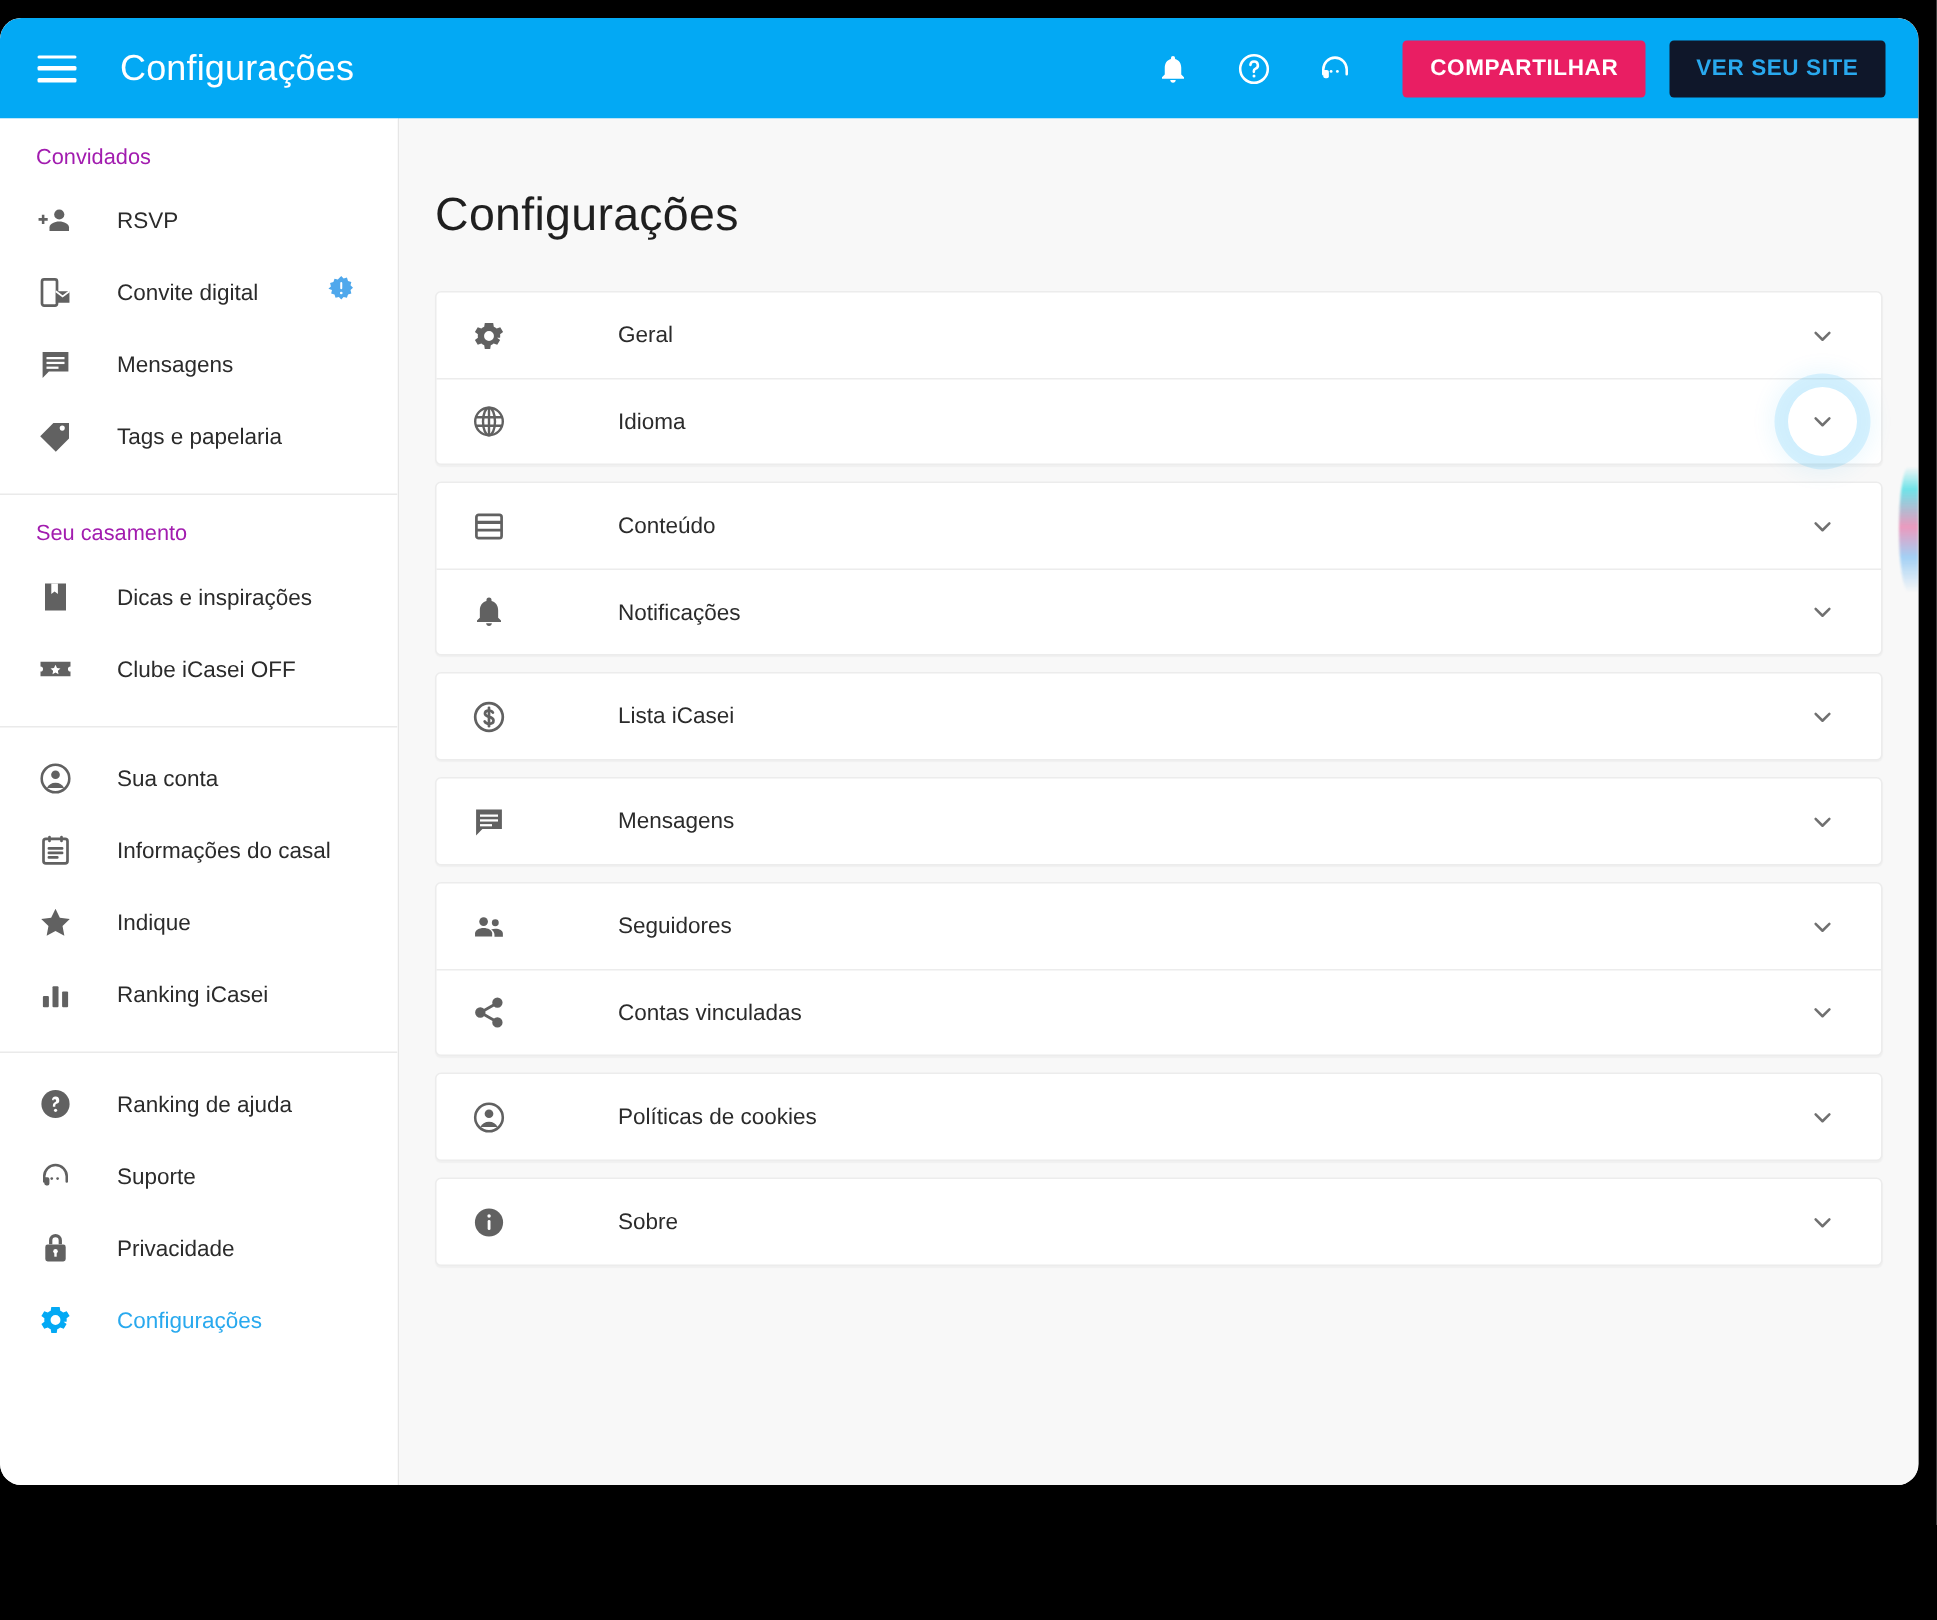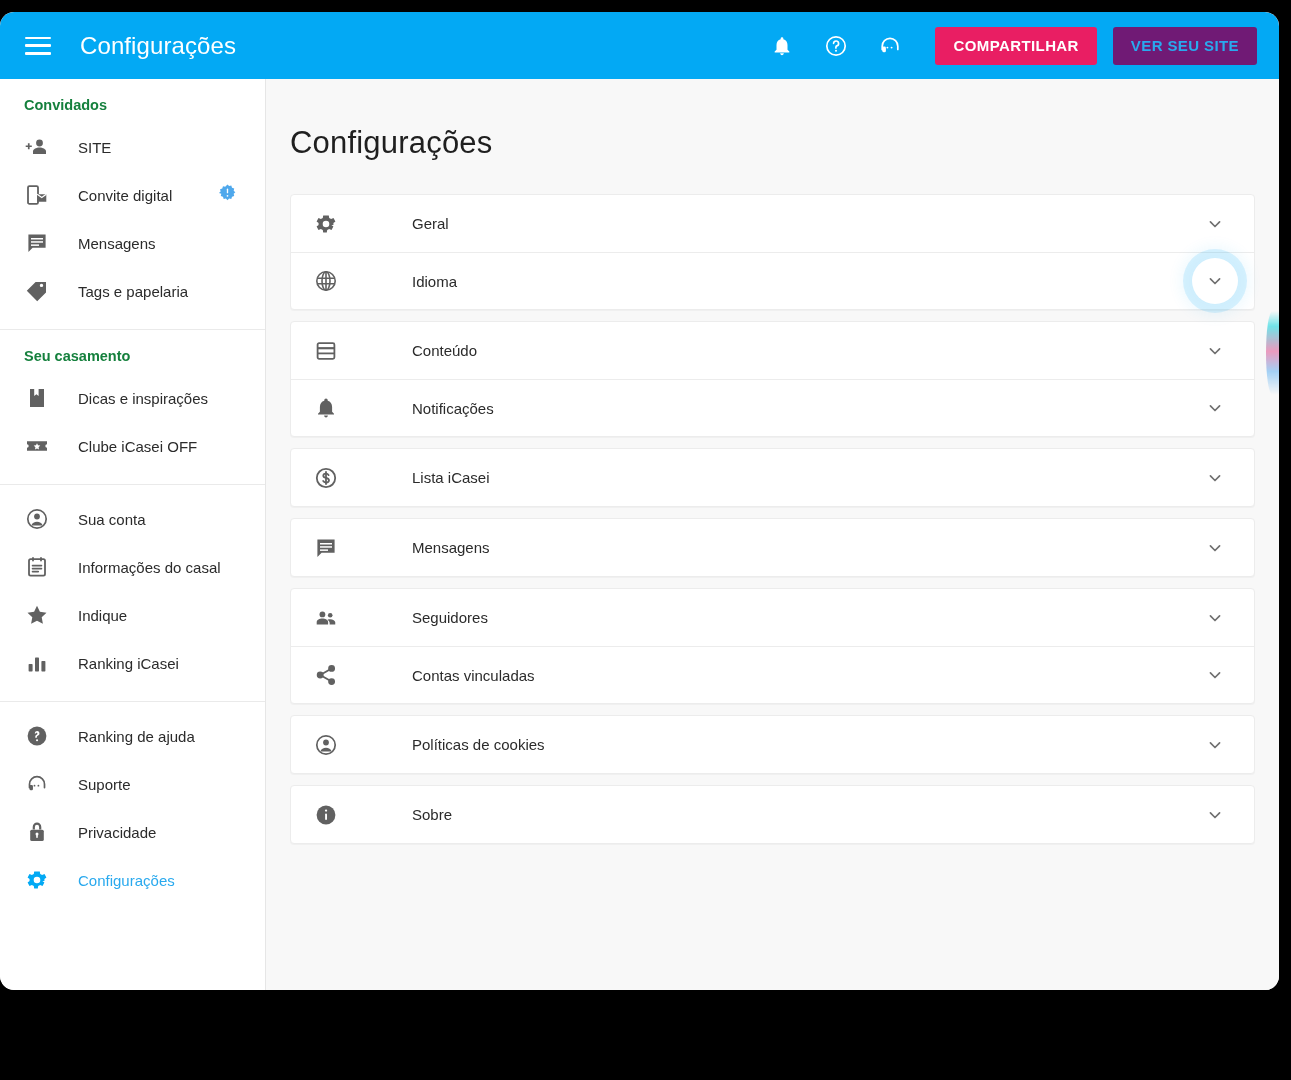--- a/index.html
+++ b/index.html
@@ -49,42 +49,41 @@
   }
   .tb-icon svg { display:block; }
   .btn-share {
     background: #e91e63; color: #fff;
     font-size: 15px; font-weight: 700; letter-spacing: .4px;
     padding: 0 18px; height: 38px; line-height: 38px;
     border: none; border-radius: 3px; margin-left: 18px; cursor: pointer;
     font-family: "Liberation Sans", sans-serif;
   }
   .btn-site {
-    background: #701a75; color: #29a9ee;
+    background: #0f172a; color: #29a9ee;
     font-size: 15px; font-weight: 700; letter-spacing: .4px;
     padding: 0 18px; height: 38px; line-height: 38px;
     border: none; border-radius: 3px; margin-left: 16px; cursor: pointer;
     font-family: "Liberation Sans", sans-serif;
   }
 
   
   #sidebar {
     position: absolute; left: 0; top: 67px;
     width: 266px; height: 911px;
     background: #ffffff;
     border-right: 1px solid #e6e6e6;
     border-radius: 0 0 0 14px;
     overflow: hidden;
   }
   .side-group { border-bottom: 1px solid #eaeaea; padding: 0 0 14px 0; }
   .side-group.last { border-bottom: none; }
   .side-heading {
-    color: #15803d; font-size: 14.5px;
+    color: #a21caf; font-size: 14.5px;
     padding: 18px 0 10px 24px;
-    font-weight: bold;
   }
   .side-item {
     display: flex; align-items: center;
     height: 48px; padding-left: 24px; cursor: pointer; position: relative;
   }
   .side-ico {
     width: 26px; height: 26px;
     display:flex; align-items:center; justify-content:center;
     color: #616161; flex: none;
   }
@@ -206,21 +205,21 @@
       <div class="side-group">
         <div class="side-heading">Convidados</div>
         <div class="side-item">
           <span class="side-ico">
             <svg width="24" height="24" viewBox="0 0 24 24" fill="currentColor">
               <circle cx="14.5" cy="8" r="3.4"></circle>
               <path d="M14.5 12.6c-3.2 0-6.5 1.6-6.5 3.9V19h13v-2.5c0-2.3-3.3-3.9-6.5-3.9z"></path>
               <path d="M4.6 8.2h-1.7v2.2H.7v1.7h2.2v2.2h1.7v-2.2h2.2v-1.7H4.6z"></path>
             </svg>
           </span>
-          <span class="side-label">SITE</span>
+          <span class="side-label">RSVP</span>
         </div>
         <div class="side-item">
           <span class="side-ico">
             <svg width="24" height="24" viewBox="0 0 24 24" fill="none" stroke="currentColor" stroke-width="1.8">
               <rect x="3" y="3.2" width="10" height="17.6" rx="1.4"></rect>
               <path d="M12.2 11.2h9.1v7.6h-9.1z" fill="currentColor" stroke="none"></path>
               <path d="M12.2 11.2l4.55 3.4 4.55-3.4" stroke="#fff" stroke-width="1.2" fill="none"></path>
             </svg>
           </span>
           <span class="side-label">Convite digital</span>

